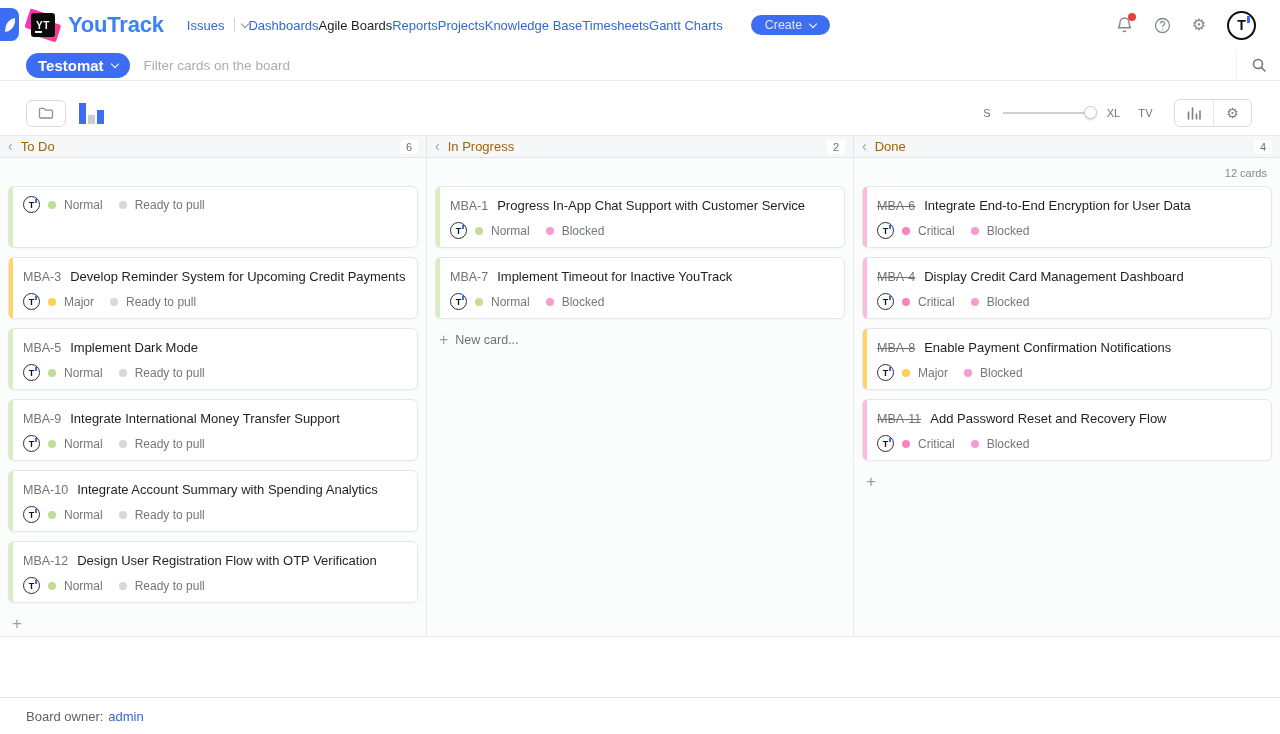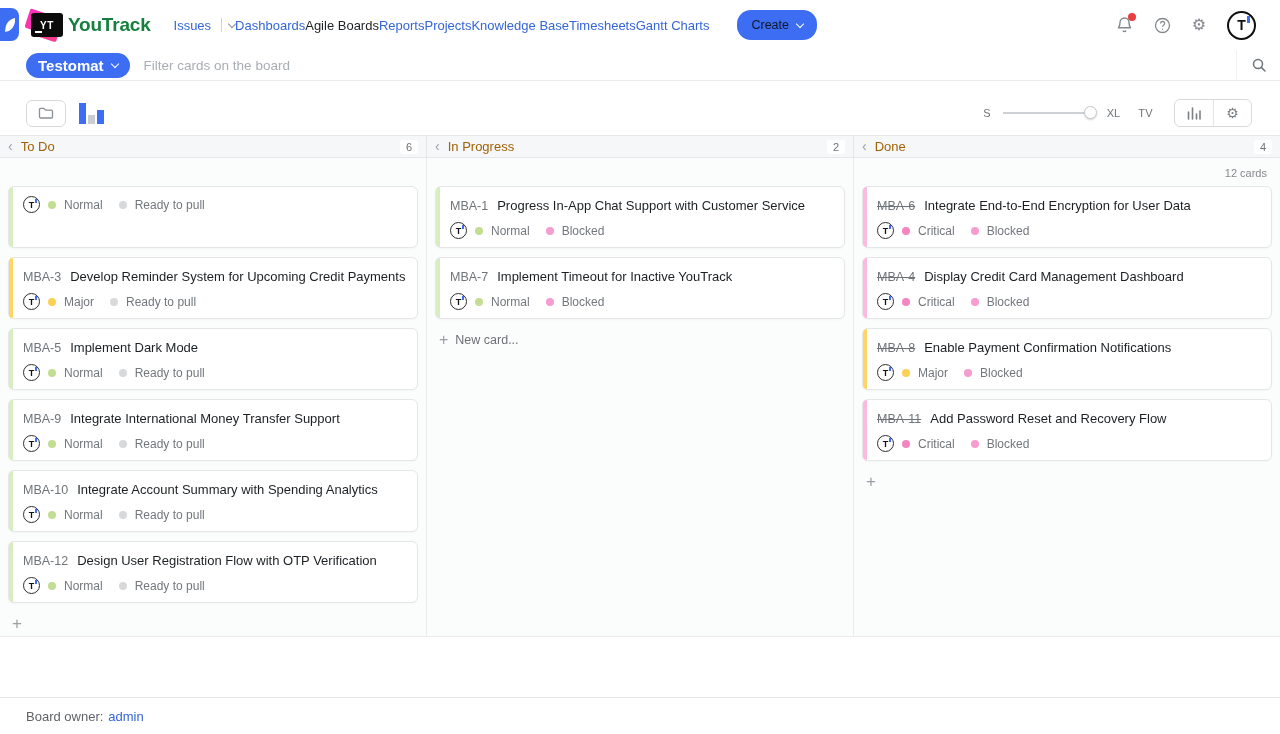--- a/index.html
+++ b/index.html
@@ -8,31 +8,31 @@
     width:1280px; height:734px; position:relative; overflow:hidden;
     background:#ffffff; font-family:"Liberation Sans", sans-serif; color:#1e2124;
   }
 
   
   .topnav { position:absolute; top:0; left:0; right:0; height:50px; display:flex; align-items:center; padding-left:28px; background:#fff; }
   .feather-btn { position:absolute; left:0; top:8px; width:19px; height:33px; background:#3d6df2; border-radius:0 8px 8px 0; display:flex; align-items:center; justify-content:center; cursor:pointer; }
   .logo { width:30px; height:30px; position:relative; flex:0 0 auto; }
   .logo .pink1 { position:absolute; left:-1px; top:1px; width:20px; height:20px; background:#fd31b4; transform:rotate(18deg); border-radius:2px; }
   .logo .pink2 { position:absolute; right:-1px; bottom:0px; width:18px; height:18px; background:#f93a8f; transform:rotate(18deg); border-radius:2px; }
-  .logo .yt { position:absolute; left:3px; top:3px; width:32px; height:24px; background:#0b0b0c; border-radius:3px; color:#fff; font-size:10px; font-weight:700; display:flex; align-items:center; justify-content:center; letter-spacing:.5px; }
+  .logo .yt { position:absolute; left:3px; top:3px; width:24px; height:24px; background:#0b0b0c; border-radius:3px; color:#fff; font-size:10px; font-weight:700; display:flex; align-items:center; justify-content:center; letter-spacing:.5px; }
   .logo .yt::after { content:""; position:absolute; left:4px; bottom:4px; width:7px; height:2px; background:#fff; }
-  .wordmark { margin-left:10px; font-size:19px; font-weight:700; color:#15803d; letter-spacing:-.2px; }
+  .wordmark { margin-left:10px; font-size:22px; font-weight:700; color:#3b82f6; letter-spacing:-.2px; }
   .nav { display:flex; align-items:center; margin-left:23px; font-size:13px; }
   .nav-item { color:#3566d6; cursor:pointer; display:flex; align-items:center; white-space:nowrap; }
   .nav-item.active { color:#1e2124; }
   .nav-sep { width:1px; height:14px; background:#cfd3d7; margin-left:10px; }
   .chev { width:6px; height:6px; border-right:1.5px solid #8a8f94; border-bottom:1.5px solid #8a8f94; transform:rotate(45deg); margin-top:-3px; display:inline-block; }
   .chev.white { border-color:#fff; }
   .nav-item .chev { margin-left:7px; }
-  .create-btn { margin-left:28px; height:30px; background:#3d6df2; color:#0f172a; border:none; border-radius:14px; font-size:12.5px; font-family:inherit; display:flex; align-items:center; gap:8px; padding:0 14px; cursor:pointer; }
+  .create-btn { margin-left:28px; height:20px; background:#3d6df2; color:#e5e5e5; border:none; border-radius:14px; font-size:12.5px; font-family:inherit; display:flex; align-items:center; gap:8px; padding:0 14px; cursor:pointer; }
   .top-icons { margin-left:auto; display:flex; align-items:center; gap:21px; padding-right:24px; color:#84888d; }
   .icon-btn { cursor:pointer; display:flex; align-items:center; justify-content:center; }
   .bell-wrap { position:relative; }
   .dot-red { position:absolute; top:-3px; right:-3px; width:8px; height:8px; background:#e84040; border-radius:50%; }
   .avatar-top { width:29px; height:29px; border-radius:50%; border:2.5px solid #101010; background:#fff; display:flex; align-items:center; justify-content:center; font-weight:700; font-size:14px; color:#101010; position:relative; cursor:pointer; }
   .avatar-top::after { content:""; position:absolute; top:3px; right:4px; width:3px; height:7px; background:#3d6df2; }
 
   
   .filterbar { position:absolute; top:50px; left:0; right:0; height:31px; display:flex; align-items:center; border-bottom:1px solid #eaecee; background:#fff; }
   .project-btn { margin-left:26px; height:25px; background:#3d6df2; color:#fff; border:none; border-radius:13px; font-size:15px; font-weight:700; font-family:inherit; display:flex; align-items:center; gap:8px; padding:0 12px; cursor:pointer; flex:0 0 auto; }

